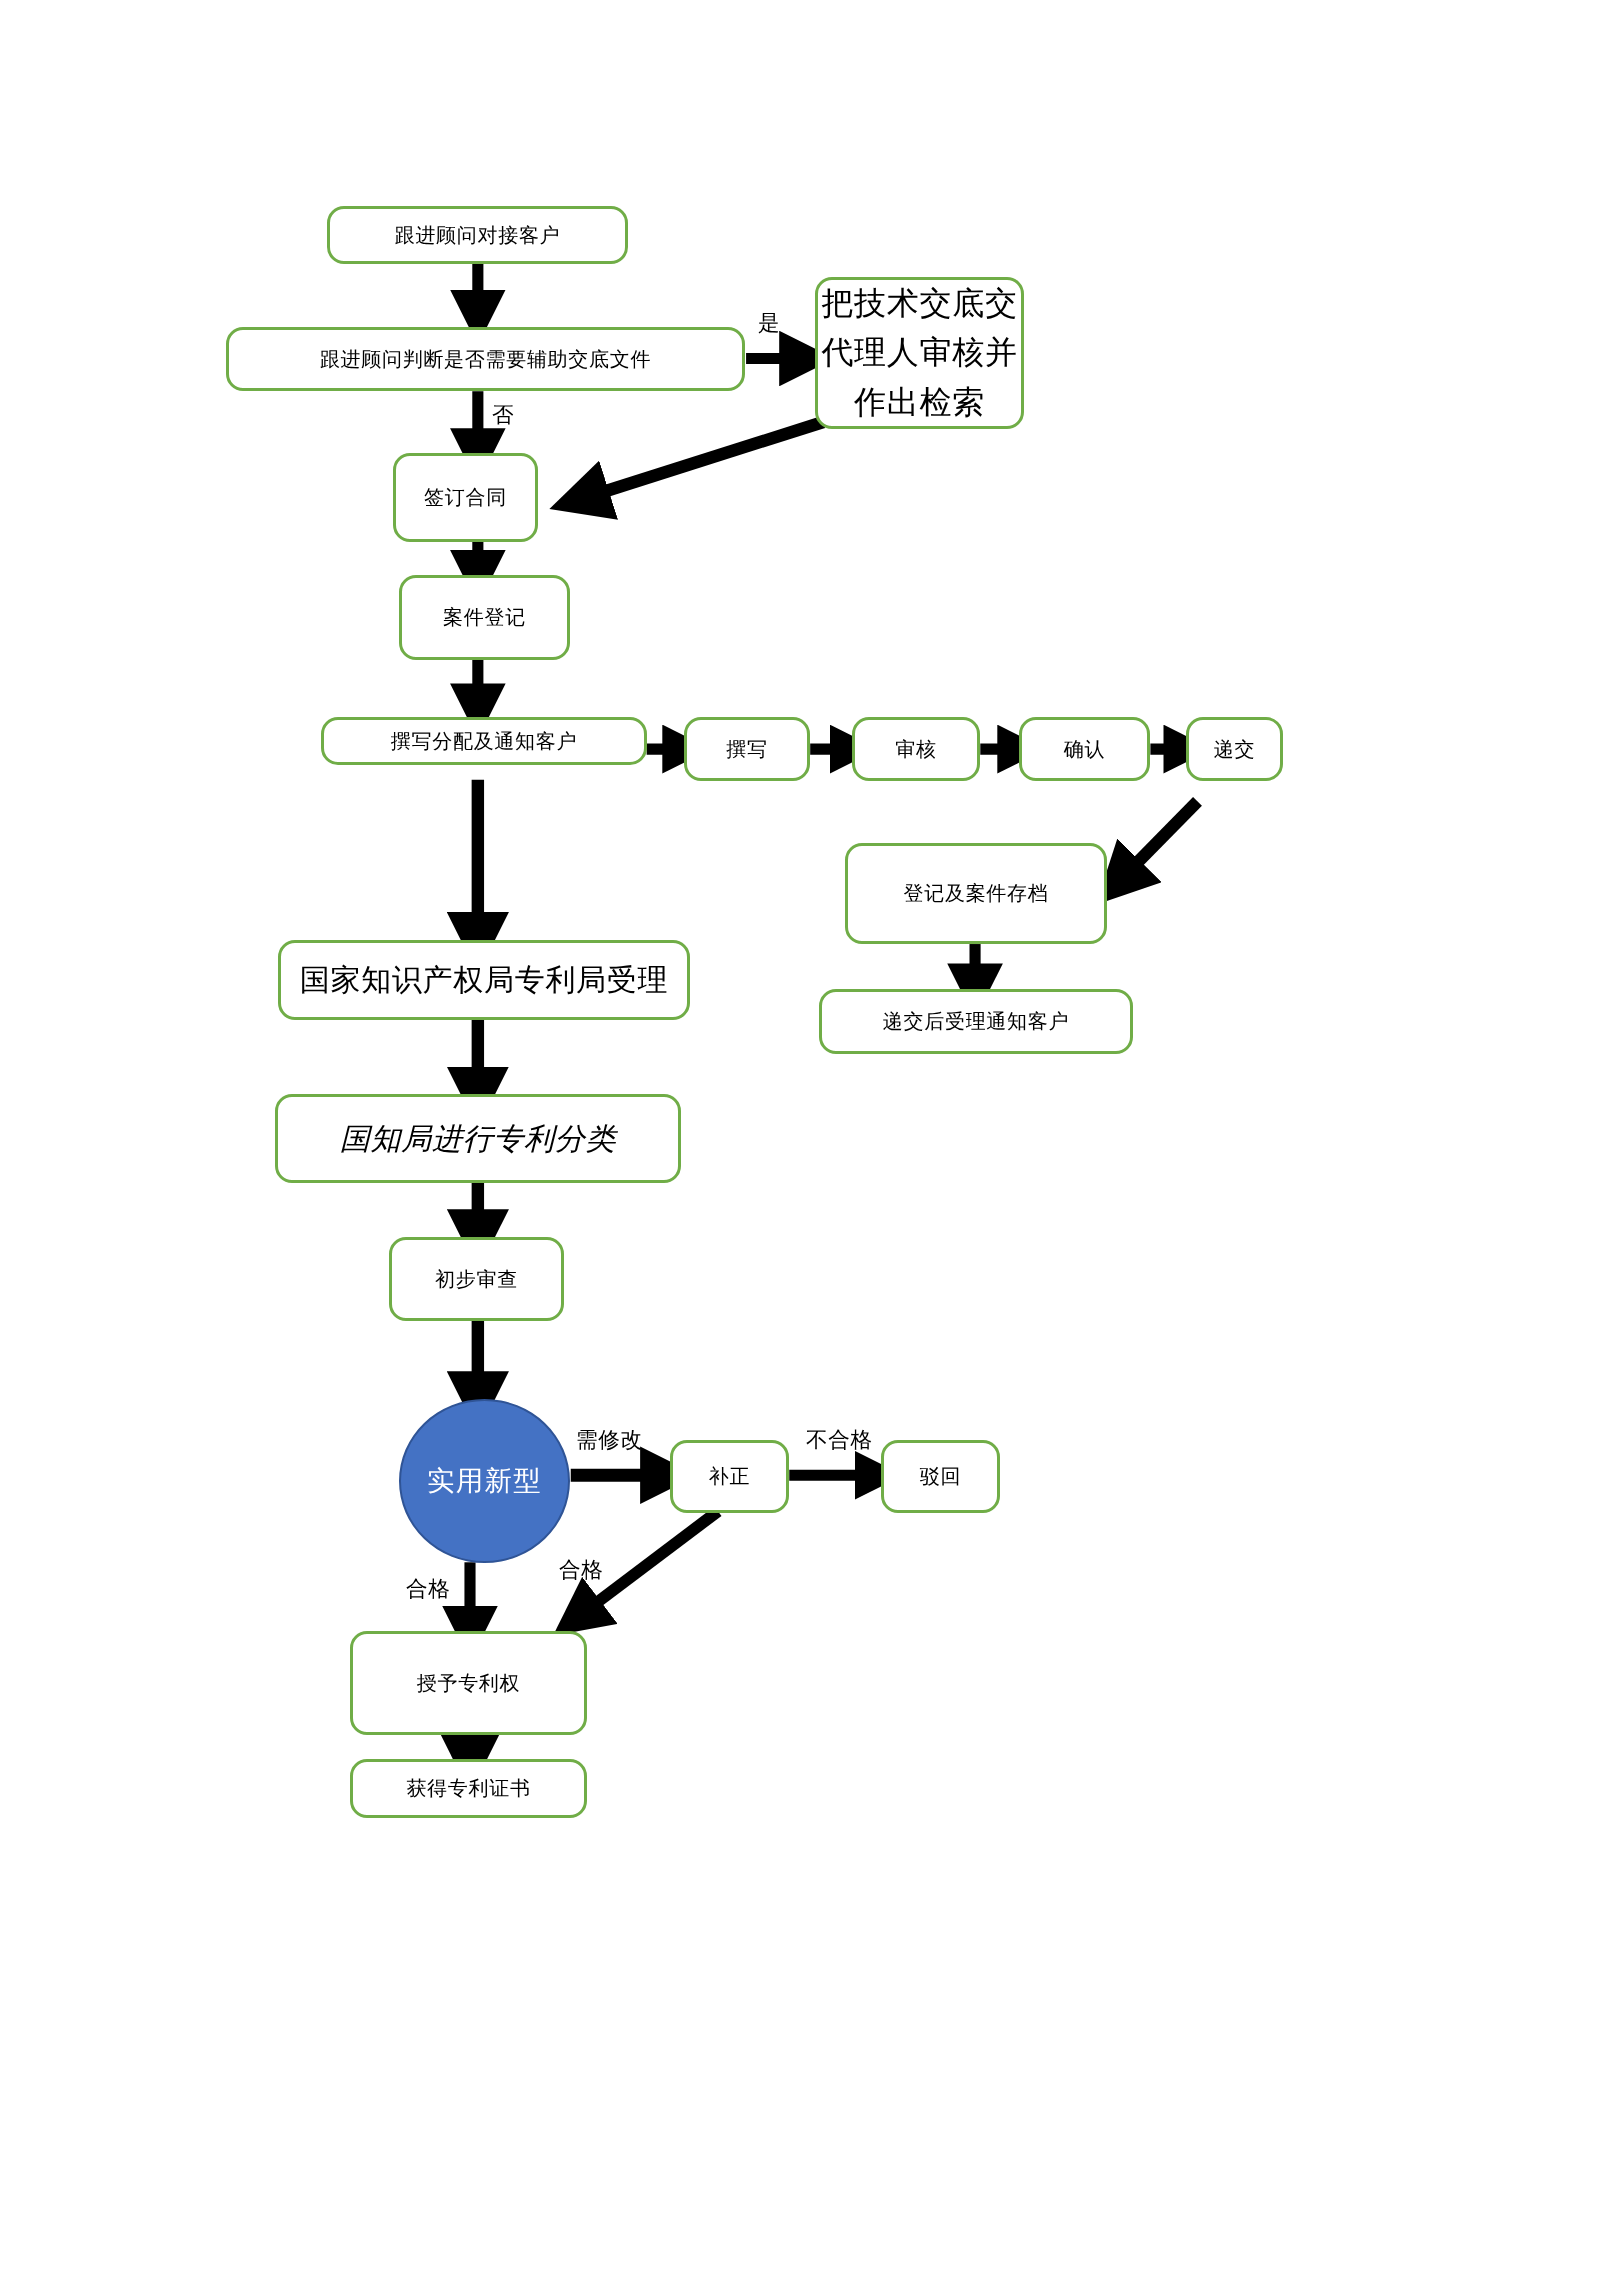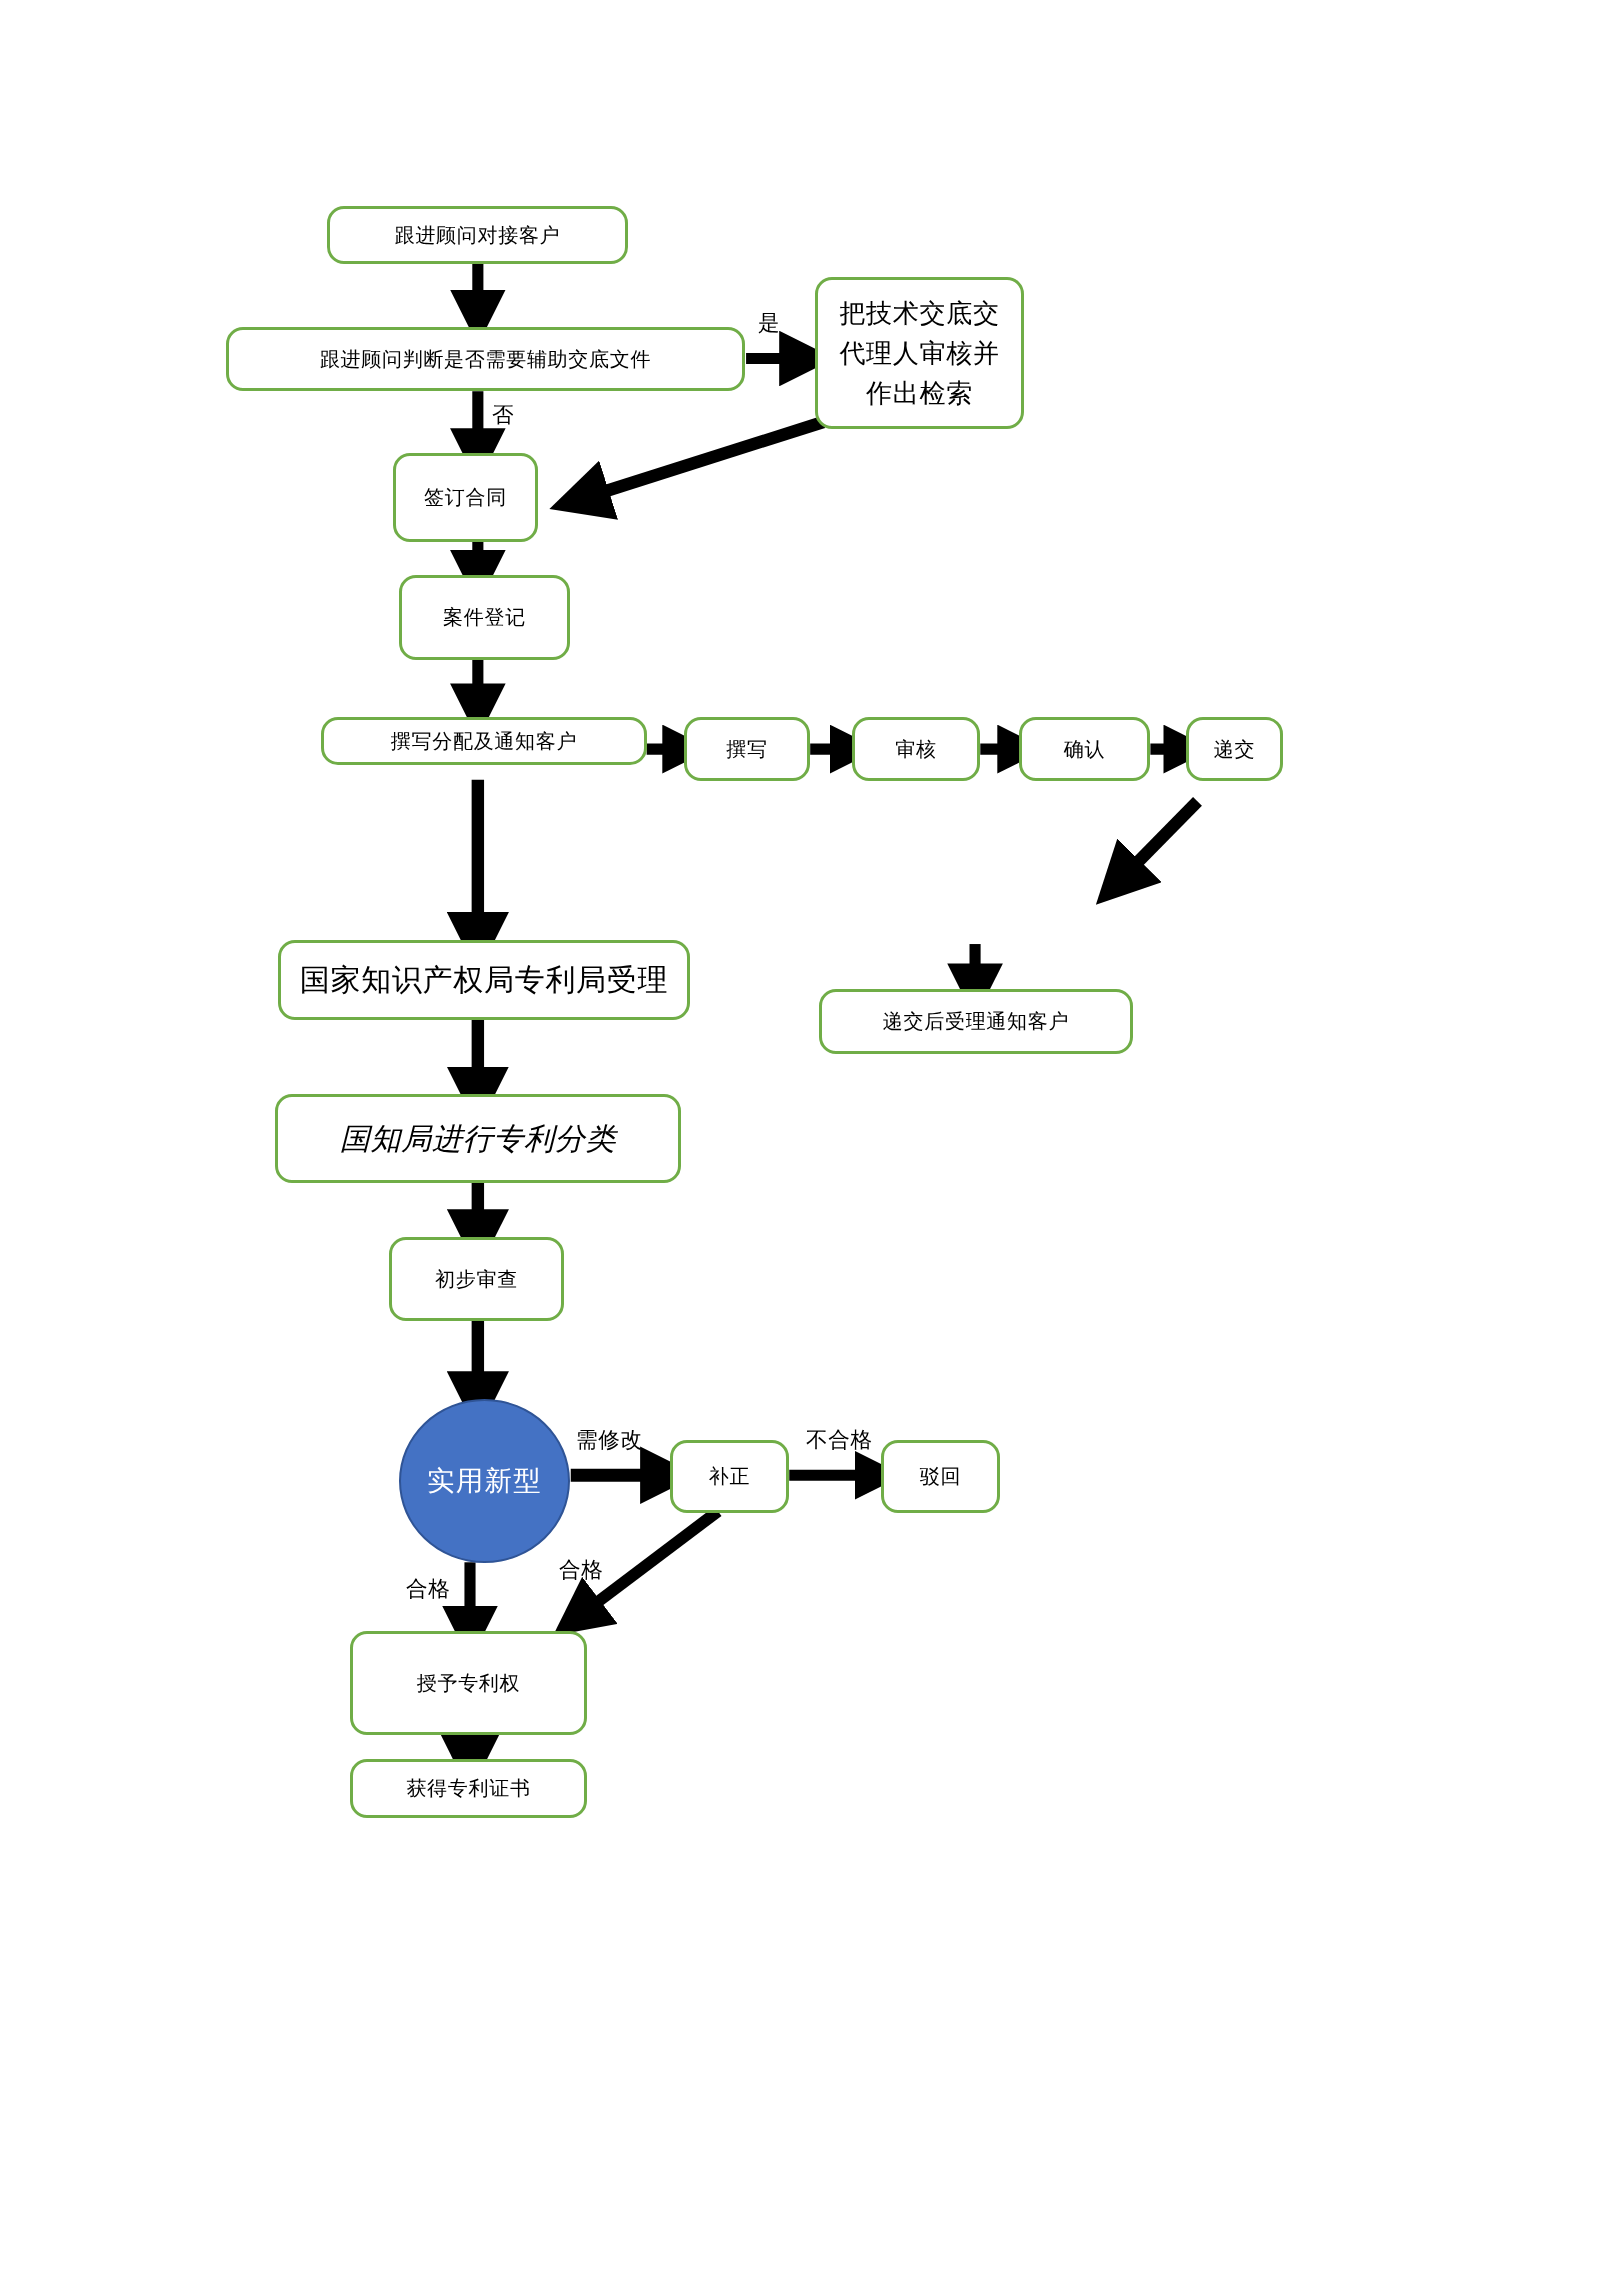--- a/index.html
+++ b/index.html
@@ -29,21 +29,21 @@
     background: #ffffff;
     display: flex;
     align-items: center;
     justify-content: center;
     text-align: center;
     color: #000000;
     line-height: 1.32;
     letter-spacing: 0.7px;
     z-index: 3;
   }
-  .node.sm  { font-size: 26px; }
+  .node.sm  { font-size: 32px; }
   .node.md  { font-size: 20px; }
   .node.lg  { font-size: 30px; }
 
   .node-multiline {
     display: flex;
     flex-direction: column;
     align-items: center;
     justify-content: center;
     line-height: 1.55;
   }
@@ -178,20 +178,23 @@
   </div>
 
   <div class="node md" style="left:1019px; top:717px; width:131px; height:64px;">
     <span>确认</span>
   </div>
 
   <div class="node md" style="left:1186px; top:717px; width:97px; height:64px;">
     <span>递交</span>
   </div>
 
+  <div class="node md" style="left:845px; top:843px; width:262px; height:101px;">
+    <span>登记及案件存档</span>
+  </div>
 
   <div class="node md" style="left:819px; top:989px; width:314px; height:65px;">
     <span>递交后受理通知客户</span>
   </div>
 
   <div class="node lg" style="left:278px; top:940px; width:412px; height:80px;">
     <span>国家知识产权局专利局受理</span>
   </div>
 
   <div class="node lg" style="left:275px; top:1094px; width:406px; height:89px;font-style:italic;">

